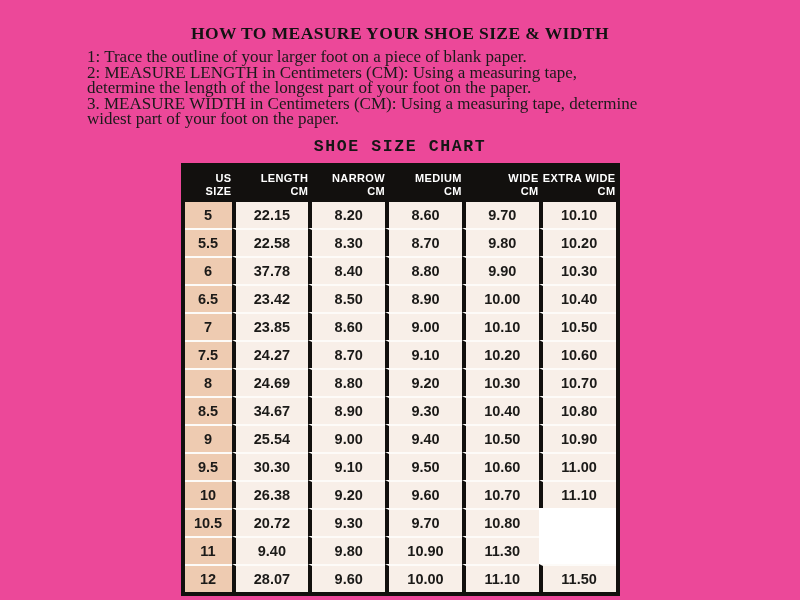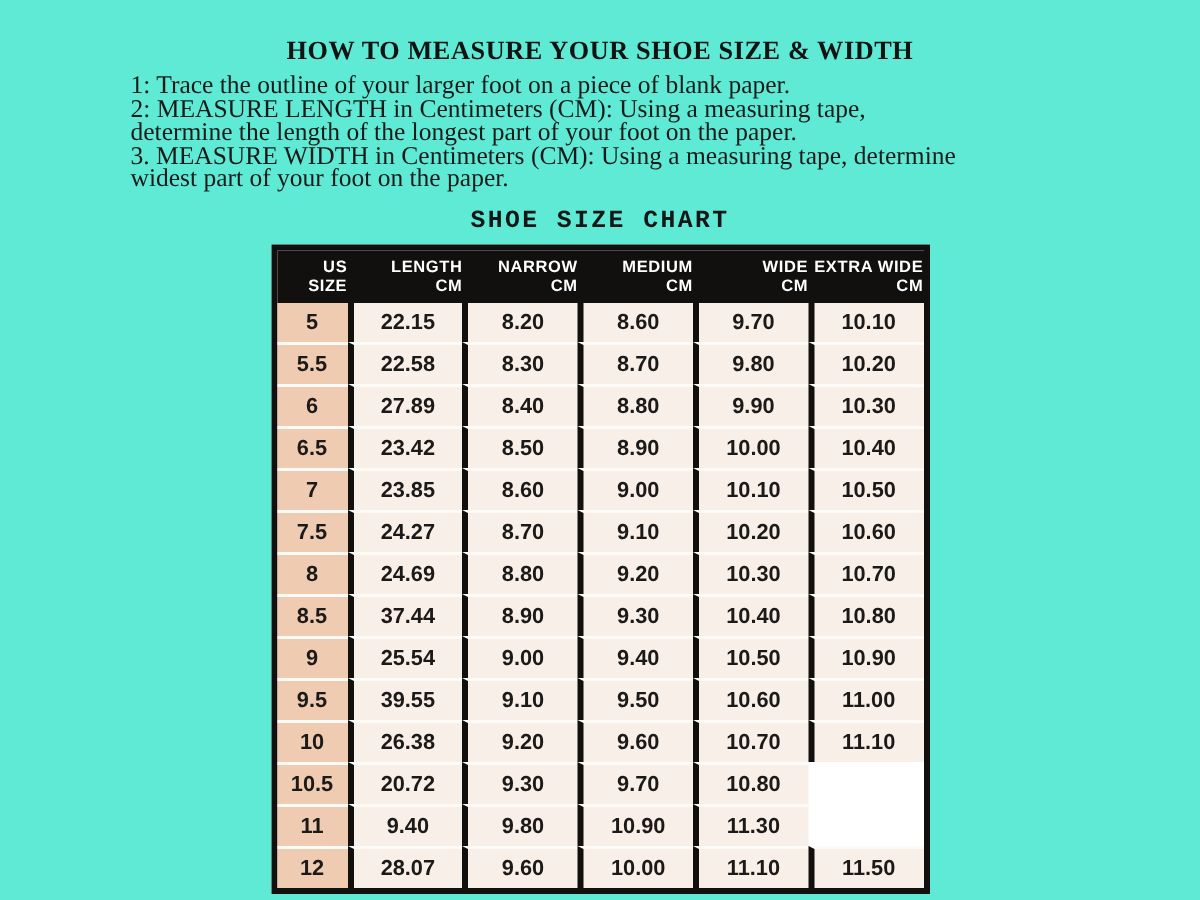--- a/index.html
+++ b/index.html
@@ -3,21 +3,21 @@
 <meta charset="utf-8">
 <style>
   * { box-sizing: border-box; }
   html, body { margin: 0; padding: 0; }
   body {
     width: 800px; height: 600px;
     background: #ffffff;
     font-family: "Liberation Serif", serif;
     overflow: hidden;
   }
-  .page { position: relative; width: 800px; height: 600px; background: #5eead4; }
+  .page { position: relative; width: 800px; height: 600px; background: #ec4899; }
 
   .doc-title {
     margin: 0; padding-top: 23px;
     text-align: center;
     font-family: "Liberation Serif", serif;
     font-size: 17.5px; font-weight: 700;
     letter-spacing: 0.4px;
     color: #131313;
   }
 
@@ -121,21 +121,21 @@
         <div class="trow">
           <div class="cell">5.5</div>
           <div class="cell">22.58</div>
           <div class="cell">8.30</div>
           <div class="cell">8.70</div>
           <div class="cell">9.80</div>
           <div class="cell">10.20</div>
         </div>
         <div class="trow">
           <div class="cell">6</div>
-          <div class="cell">27.89</div>
+          <div class="cell">37.78</div>
           <div class="cell">8.40</div>
           <div class="cell">8.80</div>
           <div class="cell">9.90</div>
           <div class="cell">10.30</div>
         </div>
         <div class="trow">
           <div class="cell">6.5</div>
           <div class="cell">23.42</div>
           <div class="cell">8.50</div>
           <div class="cell">8.90</div>
@@ -161,37 +161,37 @@
         <div class="trow">
           <div class="cell">8</div>
           <div class="cell">24.69</div>
           <div class="cell">8.80</div>
           <div class="cell">9.20</div>
           <div class="cell">10.30</div>
           <div class="cell">10.70</div>
         </div>
         <div class="trow">
           <div class="cell">8.5</div>
-          <div class="cell">37.44</div>
+          <div class="cell">34.67</div>
           <div class="cell">8.90</div>
           <div class="cell">9.30</div>
           <div class="cell">10.40</div>
           <div class="cell">10.80</div>
         </div>
         <div class="trow">
           <div class="cell">9</div>
           <div class="cell">25.54</div>
           <div class="cell">9.00</div>
           <div class="cell">9.40</div>
           <div class="cell">10.50</div>
           <div class="cell">10.90</div>
         </div>
         <div class="trow">
           <div class="cell">9.5</div>
-          <div class="cell">39.55</div>
+          <div class="cell">30.30</div>
           <div class="cell">9.10</div>
           <div class="cell">9.50</div>
           <div class="cell">10.60</div>
           <div class="cell">11.00</div>
         </div>
         <div class="trow">
           <div class="cell">10</div>
           <div class="cell">26.38</div>
           <div class="cell">9.20</div>
           <div class="cell">9.60</div>

